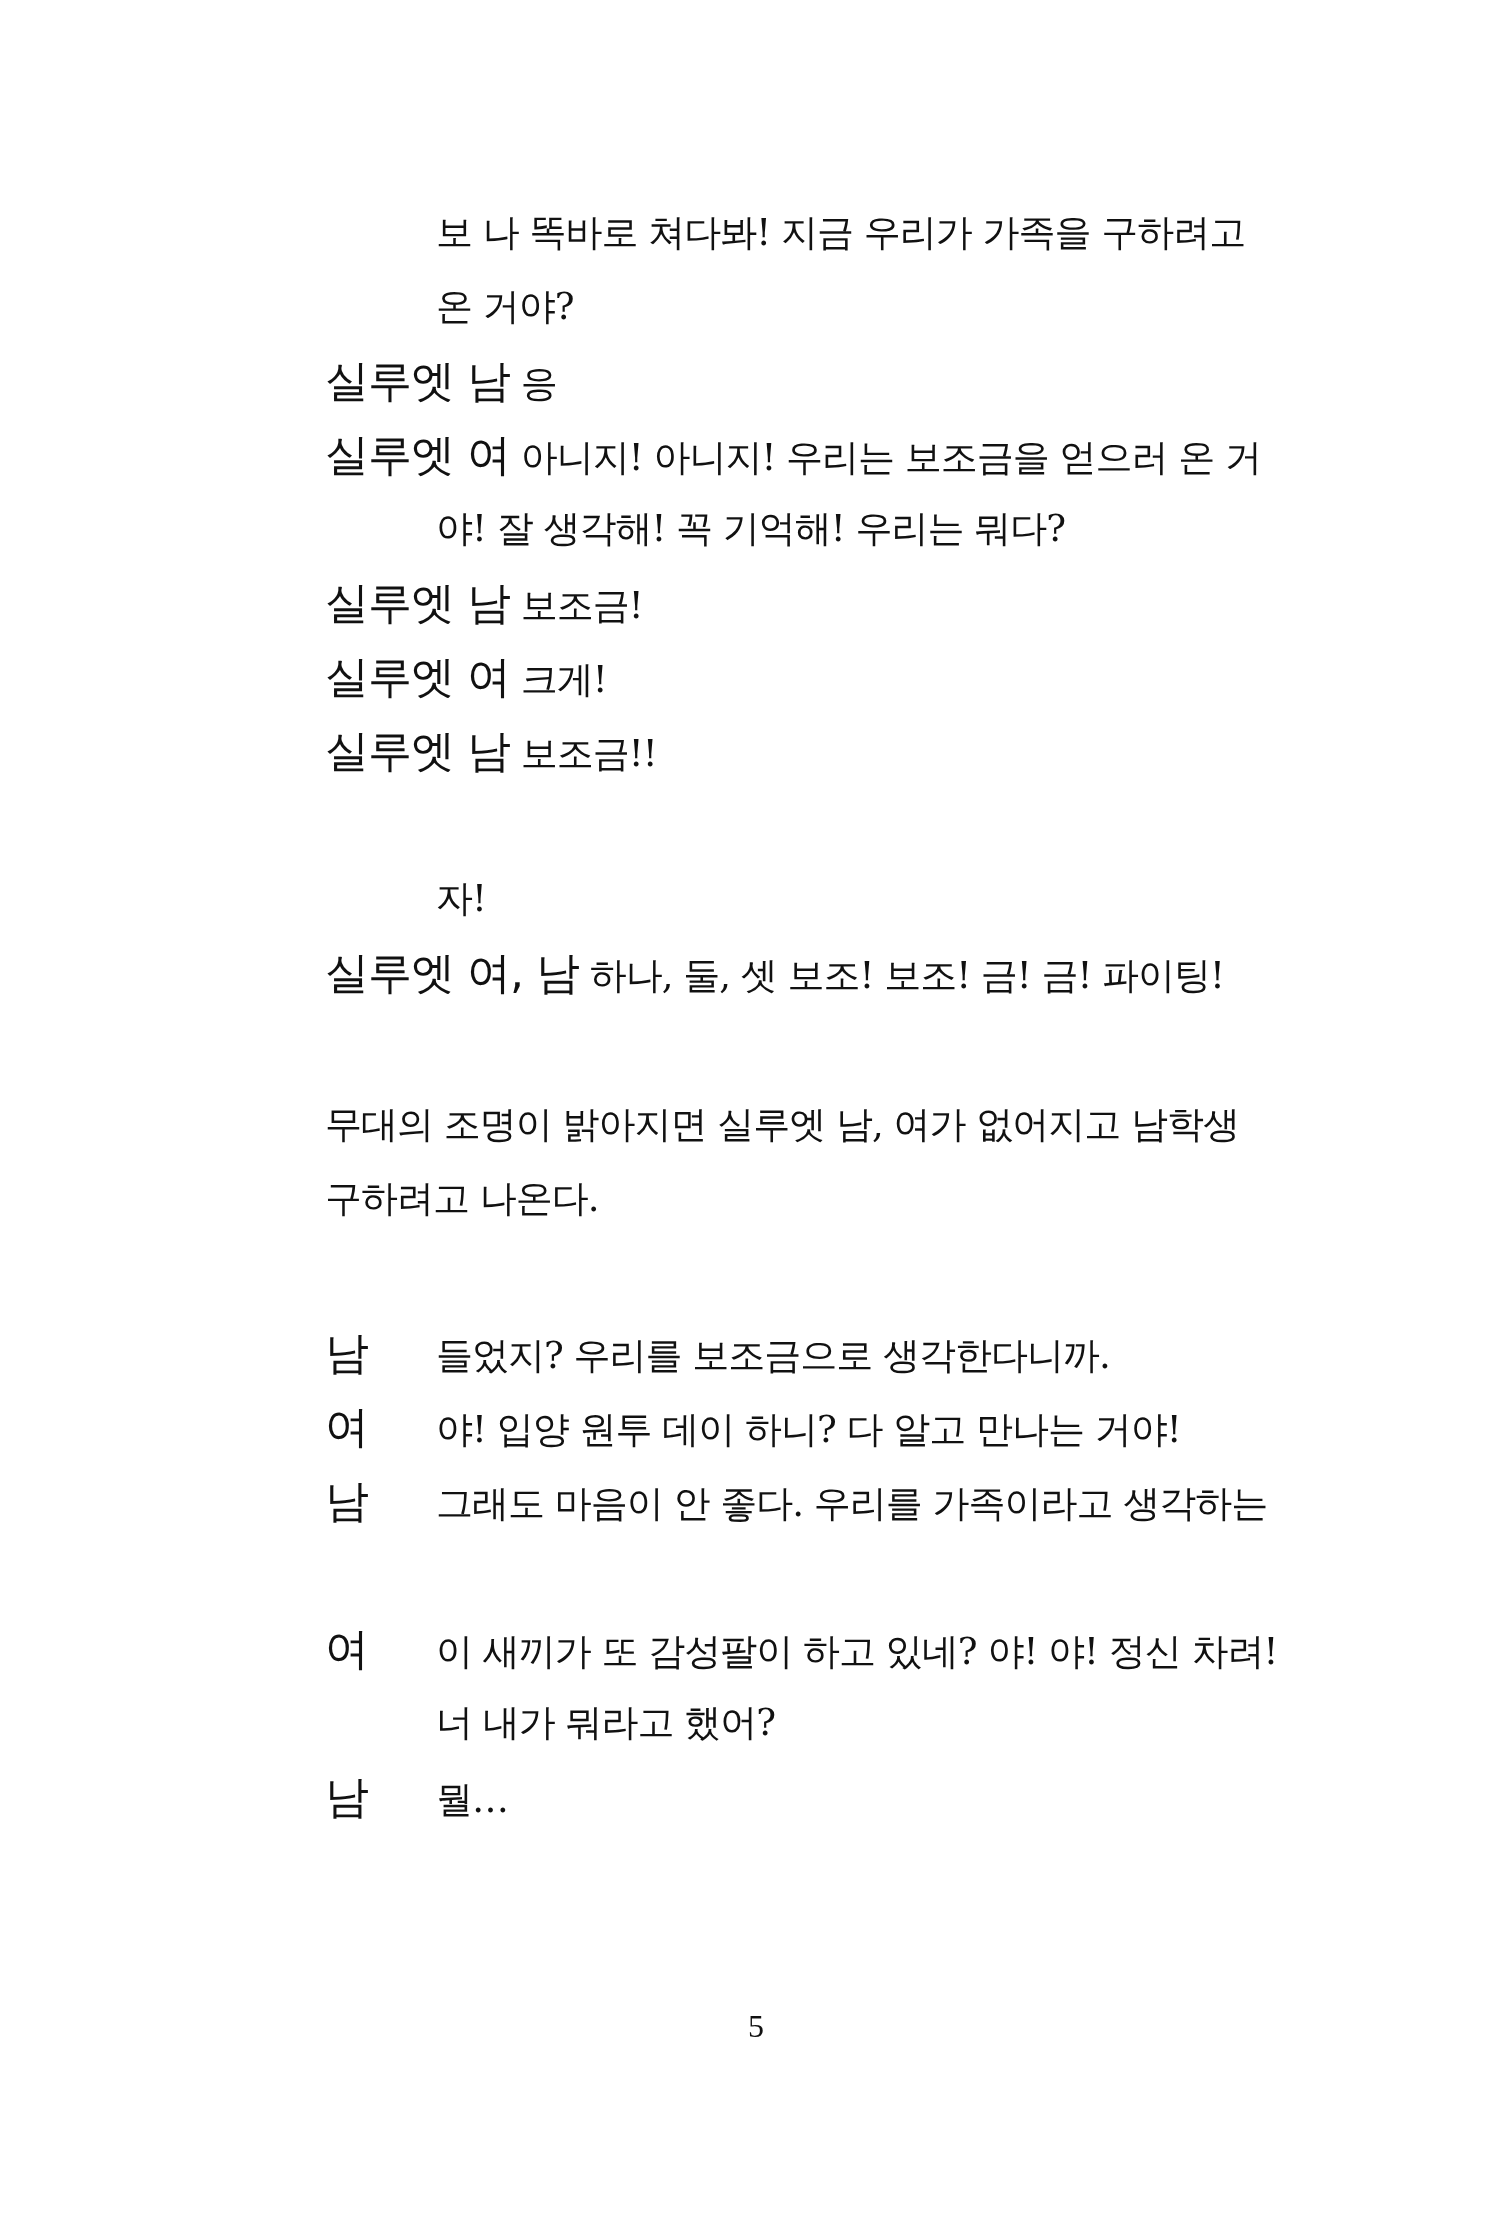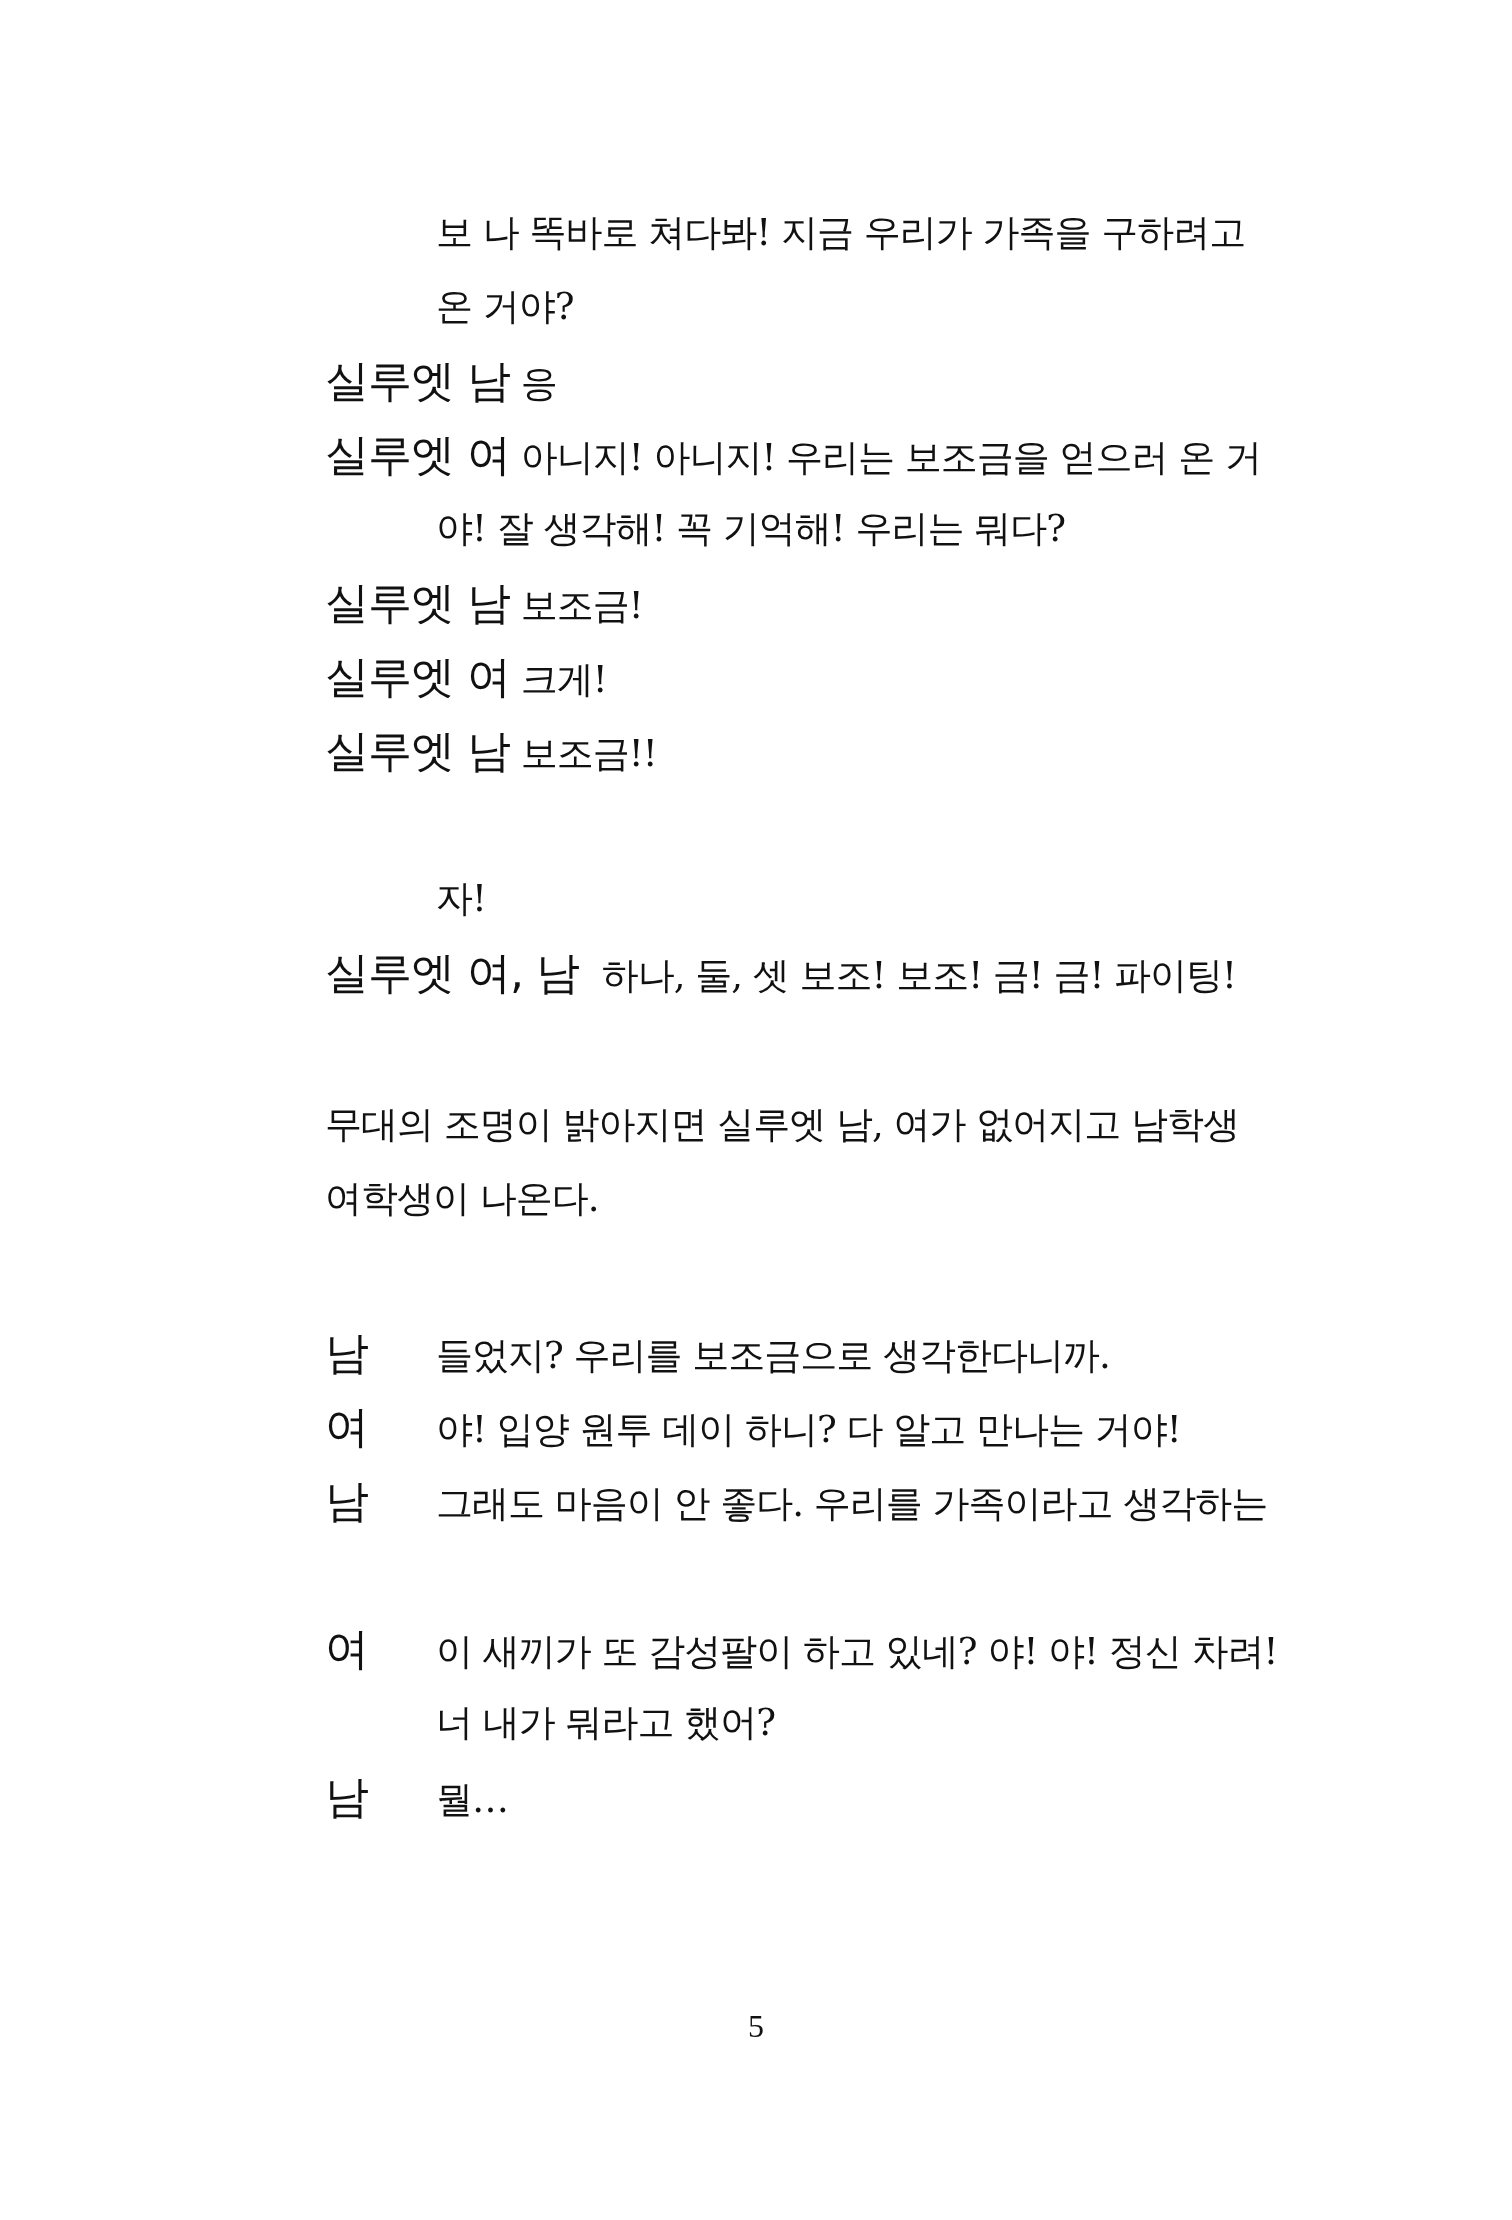--- a/index.html
+++ b/index.html
@@ -96,28 +96,28 @@
     <span class="speaker">실루엣 남</span>
     <span class="dlg">보조금!!</span>
   </div>
 
   <div class="line cont" style="top:854px">
     <span class="dlg">자!</span>
   </div>
 
   <div class="line" style="top:928px">
     <span class="speaker">실루엣 여, 남</span>
-    <span class="dlg" style="margin-left:12px">하나, 둘, 셋 보조! 보조! 금! 금! 파이팅!</span>
+    <span class="dlg" style="">하나, 둘, 셋 보조! 보조! 금! 금! 파이팅!</span>
   </div>
 
   <div class="line" style="top:1080px">
     <span>무대의 조명이 밝아지면 실루엣 남, 여가 없어지고 남학생</span>
   </div>
   <div class="line" style="top:1154px">
-    <span>여학생이 나온다.</span>
+    <span>구하려고 나온다.</span>
   </div>
 
   <div class="line" style="top:1308px">
     <span class="speaker short-spk">남</span><span class="dlg">들었지? 우리를 보조금으로 생각한다니까.</span>
   </div>
   <div class="line" style="top:1382px">
     <span class="speaker short-spk">여</span><span class="dlg">야! 입양 원투 데이 하니? 다 알고 만나는 거야!</span>
   </div>
   <div class="line" style="top:1456px">
     <span class="speaker short-spk">남</span><span class="dlg">그래도 마음이 안 좋다. 우리를 가족이라고 생각하는</span>

